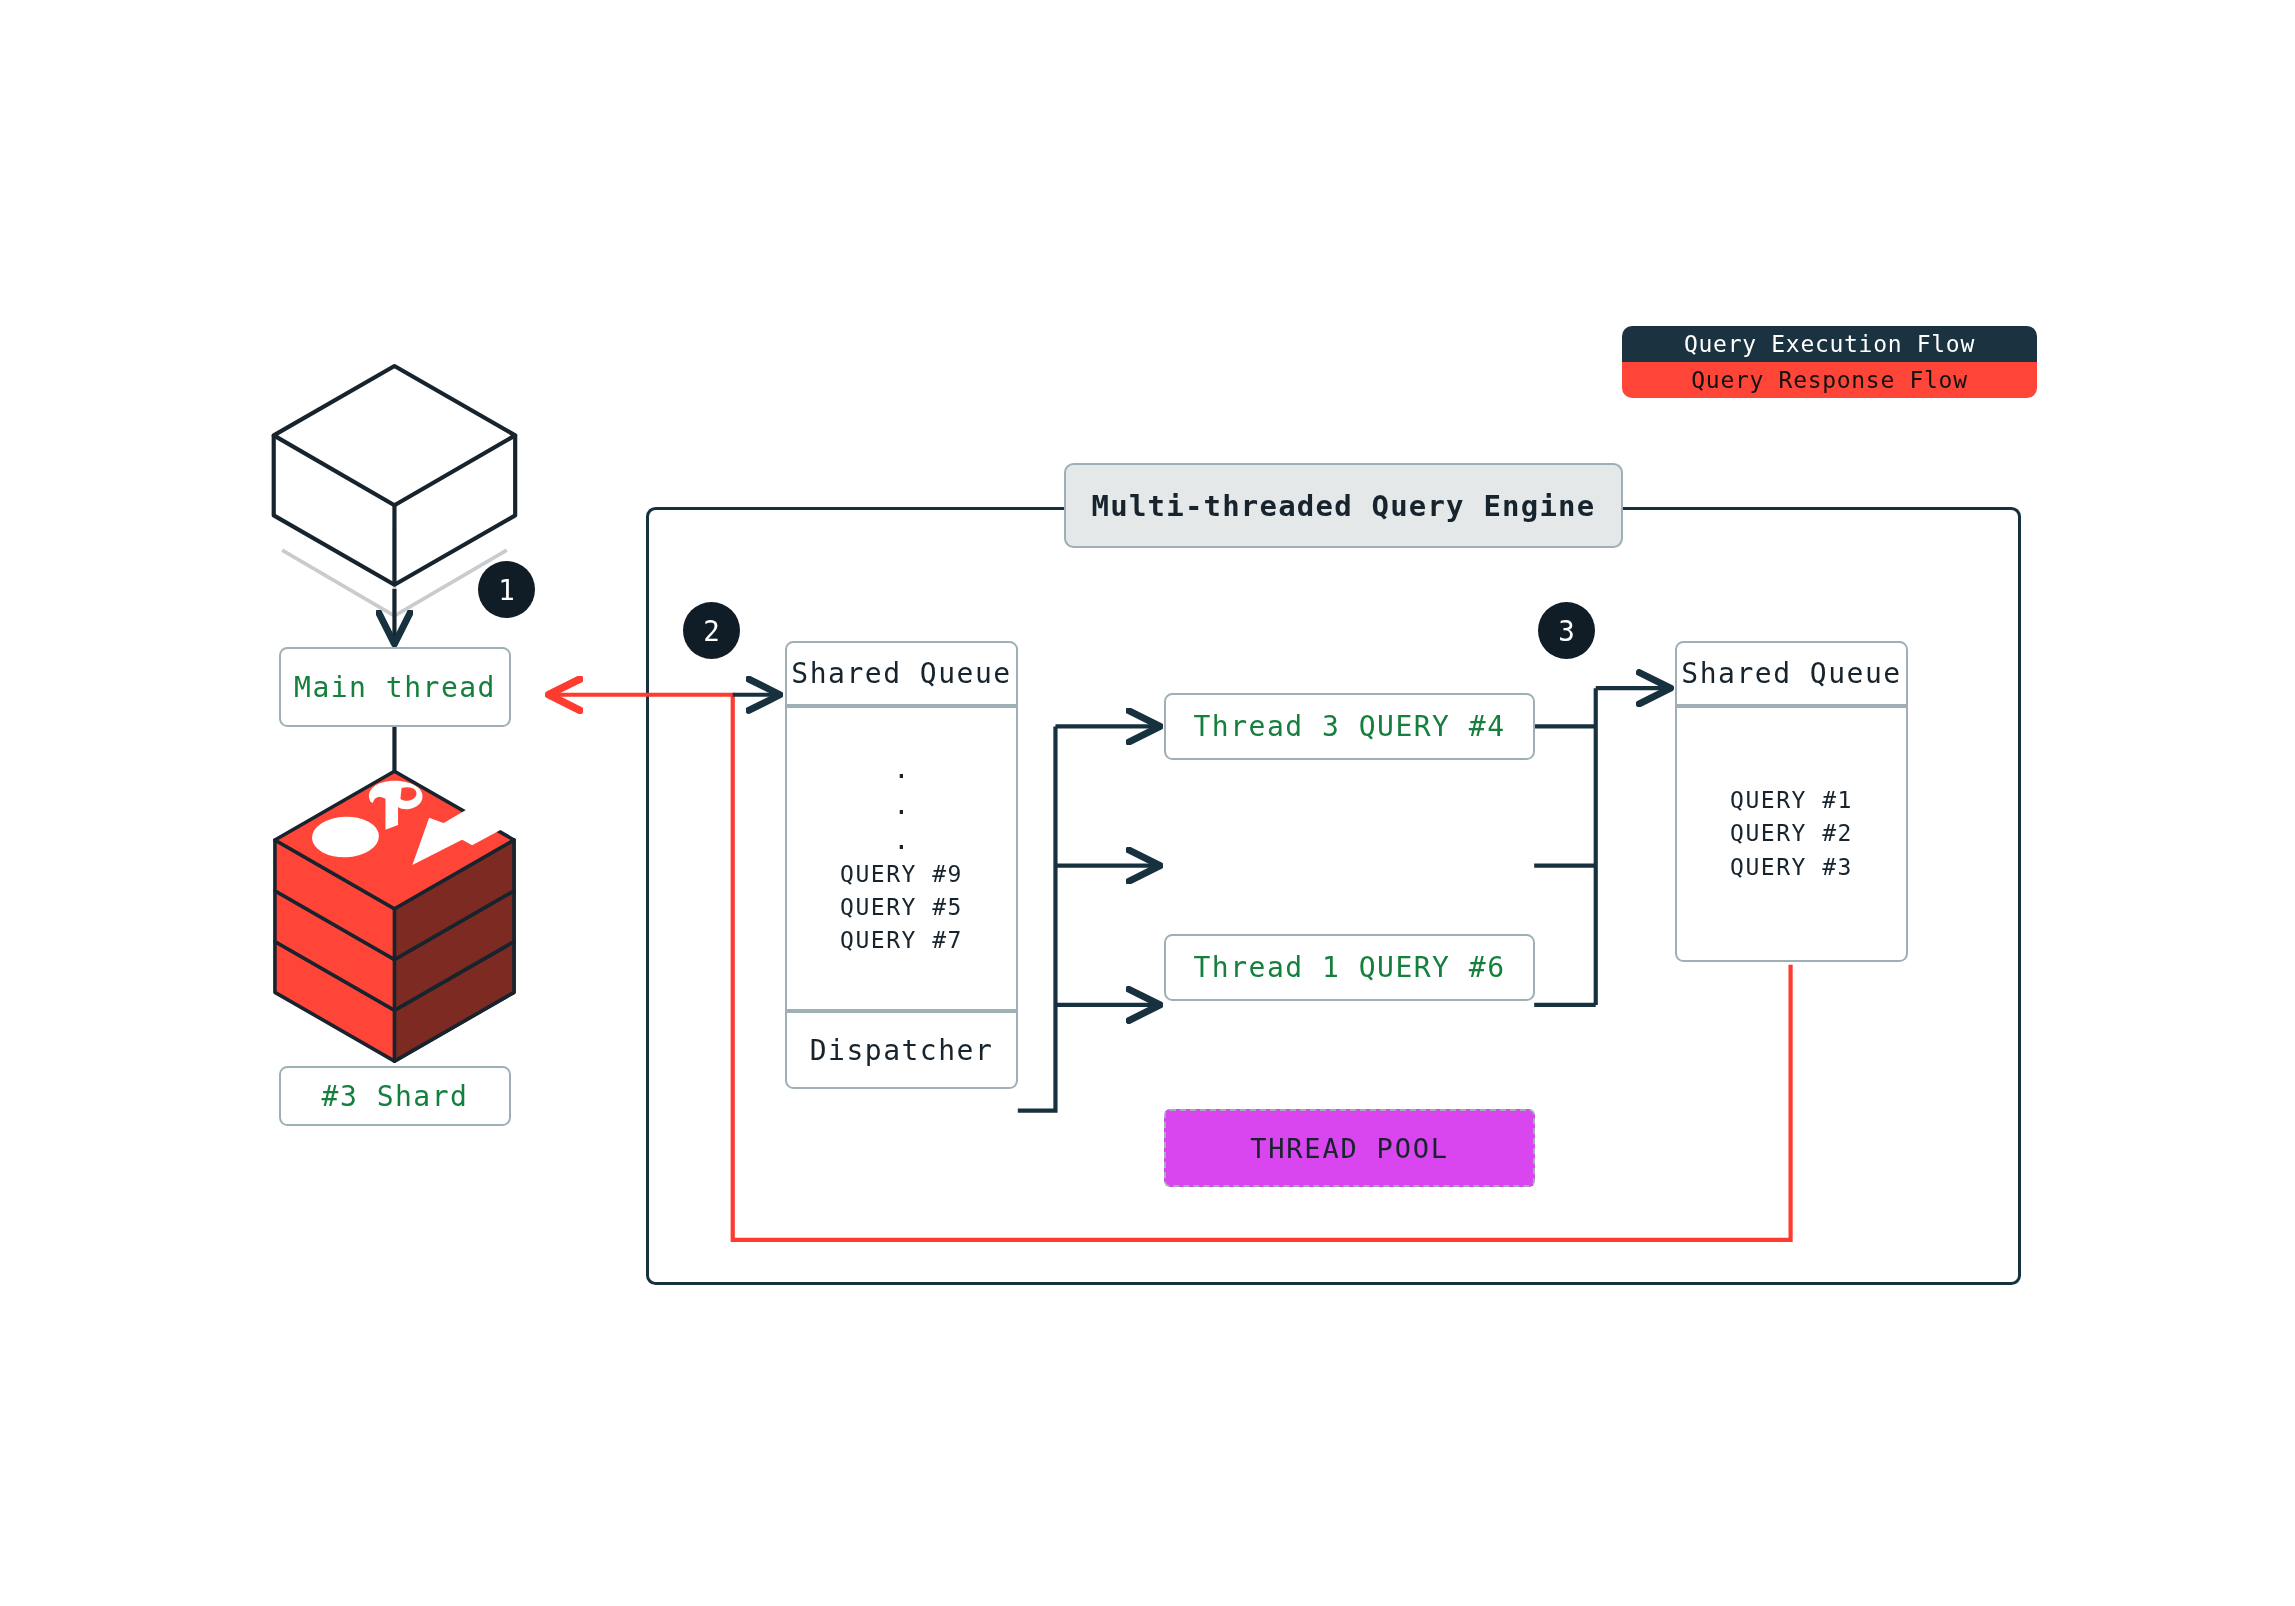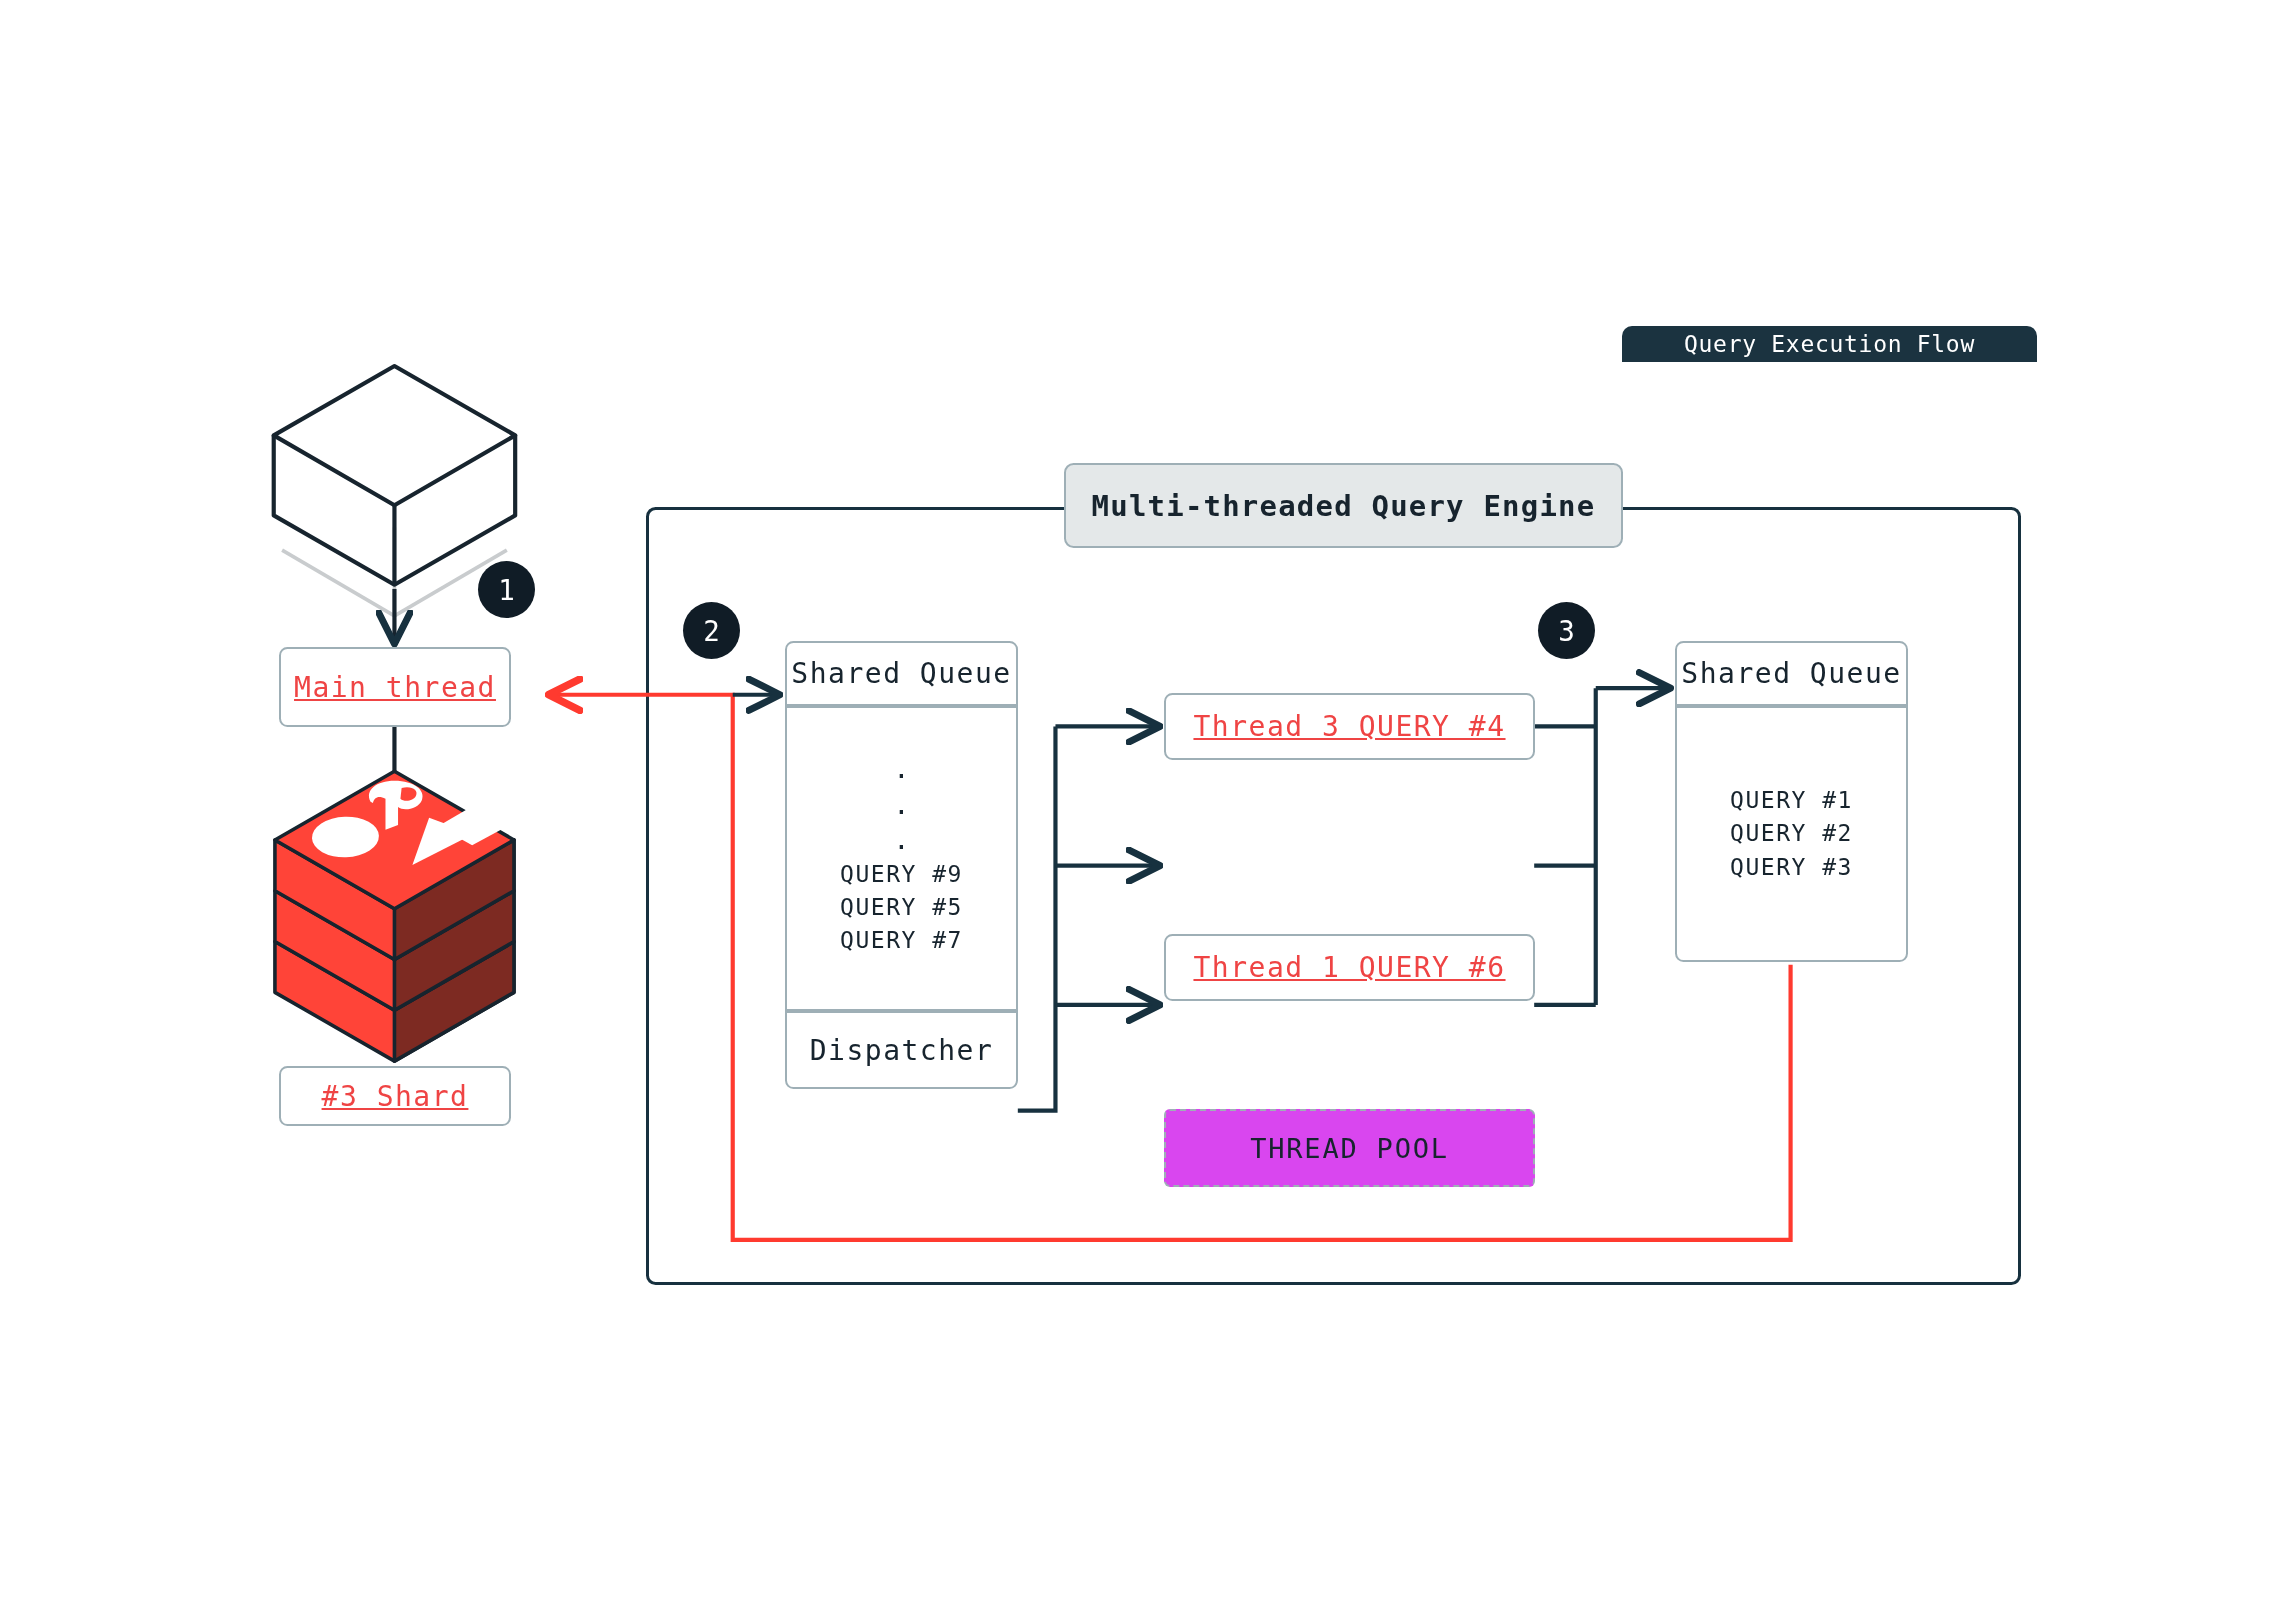--- a/index.html
+++ b/index.html
@@ -10,21 +10,21 @@
   }
   #stage{position:absolute;left:0;top:0;width:2295px;height:1607px;}
   svg.layer{position:absolute;left:0;top:0;width:2295px;height:1607px;pointer-events:none;}
 
   .box{
     position:absolute;box-sizing:border-box;
     background:#ffffff;border:2.4px solid #9eafb6;border-radius:8.4px;
     display:flex;align-items:center;justify-content:center;
     color:#17242e;white-space:nowrap;
   }
-  .box-label{font-size:28px;letter-spacing:1.5px;color:#ef4444;text-decoration:underline;}
+  .box-label{font-size:28px;letter-spacing:1.5px;color:#15803d;}
 
   
   #engine-container{
     position:absolute;left:646px;top:507px;width:1375px;height:778px;
     box-sizing:border-box;border:3px solid #17313f;border-radius:9.6px;
     background:transparent;
   }
   #engine-title{
     position:absolute;left:1064px;top:463px;width:559px;height:85px;
     box-sizing:border-box;background:#e4e8e9;border:2.4px solid #9eafb6;border-radius:9.6px;
@@ -85,20 +85,21 @@
     font-size:27px;letter-spacing:1.8px;color:#17242e;
   }
 </style>
 </head>
 <body>
 
 <div id="stage">
 
   <div id="legend">
     <div class="legend-row" id="legend-exec">Query Execution Flow</div>
+    <div class="legend-row" id="legend-resp">Query Response Flow</div>
   </div>
 
   <div id="engine-container"></div>
   <div id="engine-title">Multi-threaded Query Engine</div>
 
   <svg class="layer" viewBox="0 0 3840 2688">
     <defs>
       <marker id="arrow-dark" viewBox="0 0 12 12" refX="10" refY="6" markerWidth="9" markerHeight="9" orient="auto-start-reverse">
         <path d="M 1 1 L 11 6 L 1 11" fill="none" stroke="#17313f" stroke-width="2.2" stroke-linecap="round" stroke-linejoin="round"></path>
       </marker>

